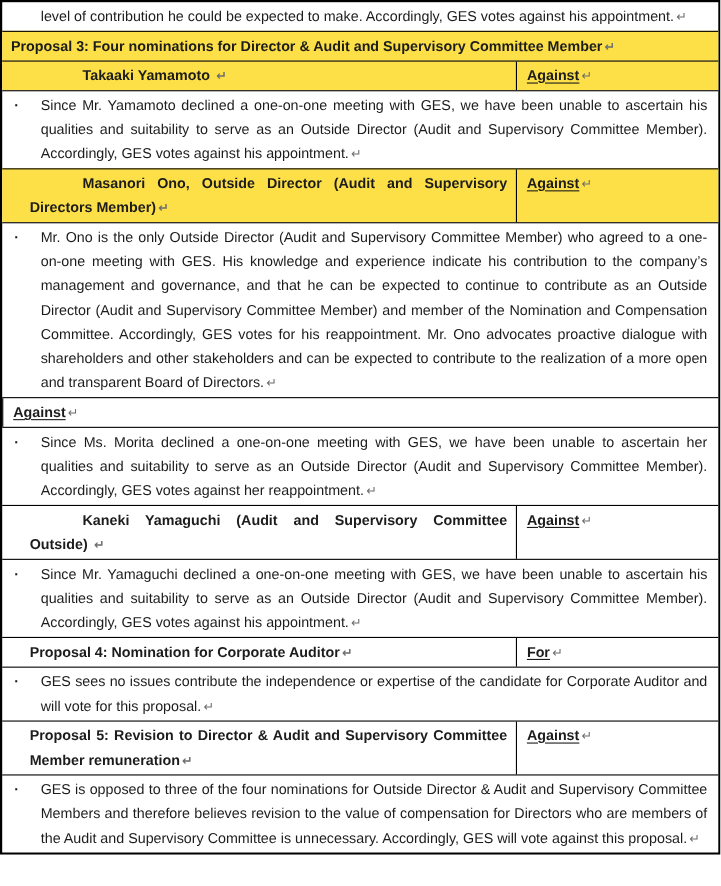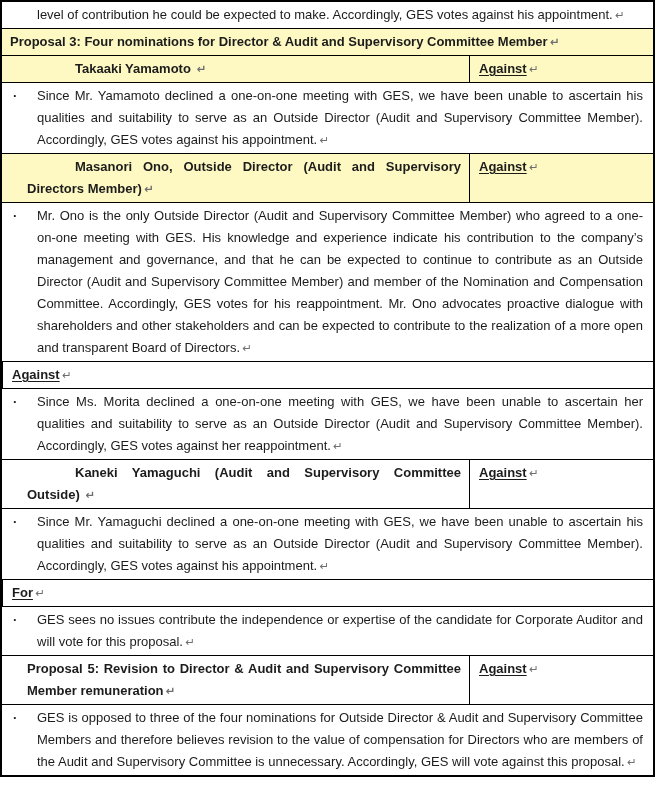--- a/index.html
+++ b/index.html
@@ -11,21 +11,21 @@
     line-height: 22px;
     color: #1c1c1c;
   }
   .tbl {
     width: 655px;
     border: 2px solid #000;
     background: #fff;
   }
   .row { display: flex; border-top: 1.5px solid #000; }
   .row:first-child { border-top: none; }
-  .shaded { background: #fef9c3; }
+  .shaded { background: #fde047; }
   .cell { padding: 2px 8px 2px 8px; min-width: 0; }
   .main { flex: 1 1 auto; }
   .vote-cell {
     flex: 0 0 184px;
     border-left: 1.5px solid #000;
     padding: 2px 8px 2px 9px;
   }
   .b { font-weight: 700; }
   .just { text-align: justify; padding-left: 25px; }
   .ind { text-indent: 48px; }
@@ -126,20 +126,23 @@
   </div>
 
   <div class="row">
     <div class="cell main bullet-cell just">
       <span class="bullet-marker">·</span>
       <span>Since Mr. Yamaguchi declined a one-on-one meeting with GES, we have been unable to ascertain his qualities and suitability to serve as an Outside Director (Audit and Supervisory Committee Member). Accordingly, GES votes against his appointment.</span><span class="ret">↵</span>
     </div>
   </div>
 
   <div class="row">
+    <div class="cell main b just">
+      <span>Proposal 4: Nomination for Corporate Auditor</span><span class="ret">↵</span>
+    </div>
     <div class="vote-cell">
       <span class="vote">For</span><span class="ret">↵</span>
     </div>
   </div>
 
   <div class="row">
     <div class="cell main bullet-cell just">
       <span class="bullet-marker">·</span>
       <span>GES sees no issues contribute the independence or expertise of the candidate for Corporate Auditor and will vote for this proposal.</span><span class="ret">↵</span>
     </div>

